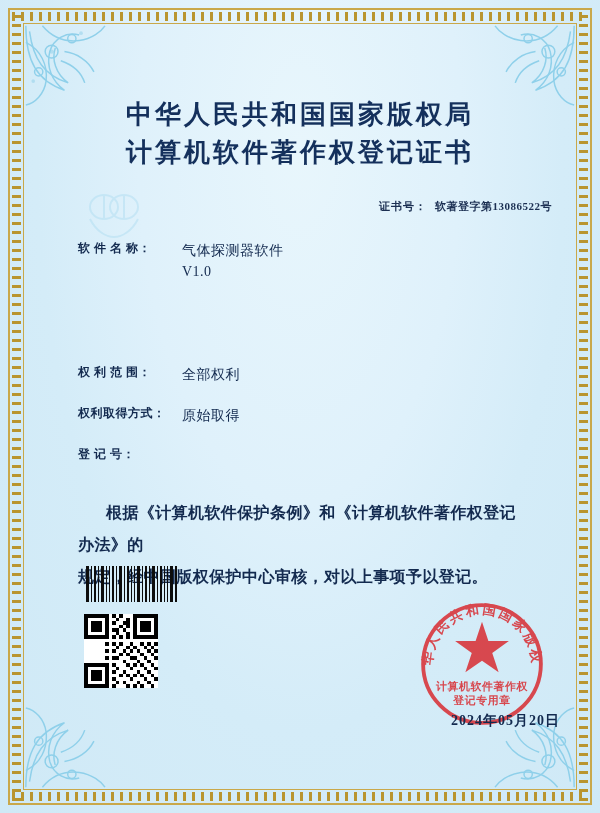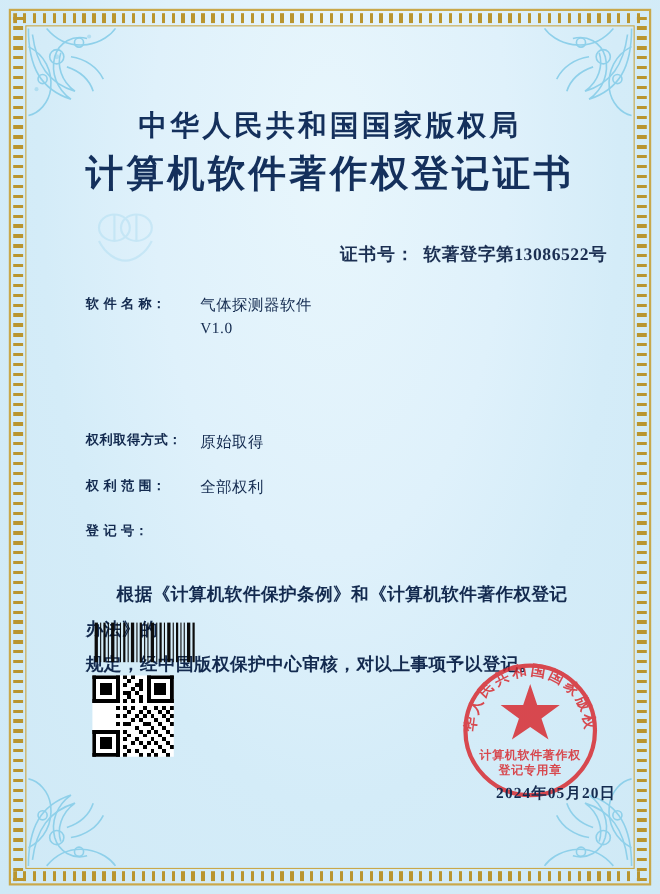--- a/index.html
+++ b/index.html
@@ -114,27 +114,27 @@
     padding-top: 62px;
   }
   .title-line1, .title-line2 {
     font-family: "Liberation Serif", "DejaVu Serif", serif;
     font-weight: bold;
     color: #14305c;
     letter-spacing: 3px;
     line-height: 1.45;
   }
   .title-line1 { font-size: 26px; }
-  .title-line2 { font-size: 34px; }
+  .title-line2 { font-size: 26px; }
 
   .cert-no {
-    margin-top: 38px;
+    margin-top: 28px;
     text-align: right;
     padding-right: 14px;
-    font-size: 16px;
+    font-size: 11px;
     color: #1b2f52;
     font-family: "Liberation Serif", "DejaVu Serif", serif;
     font-weight: bold;
   }
   .cert-no .cert-no-label { letter-spacing: 1px; }
   .cert-no .cert-no-value { margin-left: 8px; letter-spacing: 0.5px; }
 
   .fields {
     margin-top: 26px;
     padding-left: 44px;
@@ -315,26 +315,26 @@
     <div class="fields">
       <div class="field-row">
         <div class="field-label">软 件 名 称：</div>
         <div class="field-value">气体探测器软件
 V1.0</div>
       </div>
 
       <div class="gap-large"></div>
 
       <div class="field-row">
+        <div class="field-label">权 利 范 围：</div>
+        <div class="field-value">全部权利</div>
+      </div>
+      <div class="field-row">
         <div class="field-label">权利取得方式：</div>
         <div class="field-value">原始取得</div>
-      </div>
-      <div class="field-row">
-        <div class="field-label">权 利 范 围：</div>
-        <div class="field-value">全部权利</div>
       </div>
       <div class="field-row">
         <div class="field-label">登 记 号：</div>
       </div>
     </div>
 
     <div class="paragraph">
       <span class="indent"></span><span>根据《计算机软件保护条例》和《计算机软件著作权登记办法》的</span><br>
       <span>规定，经中国版权保护中心审核，对以上事项予以登记。</span>
     </div>

